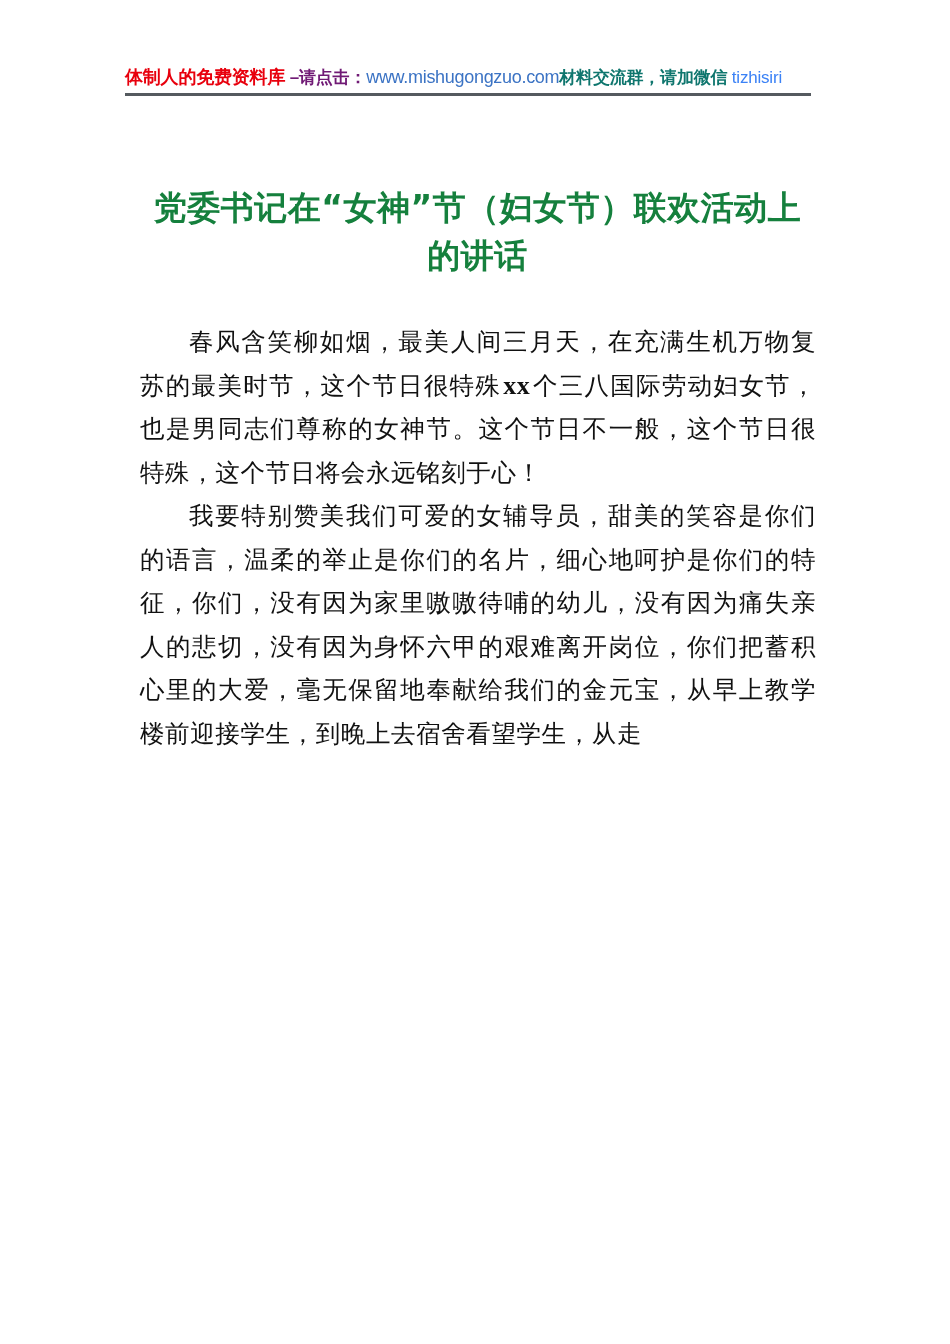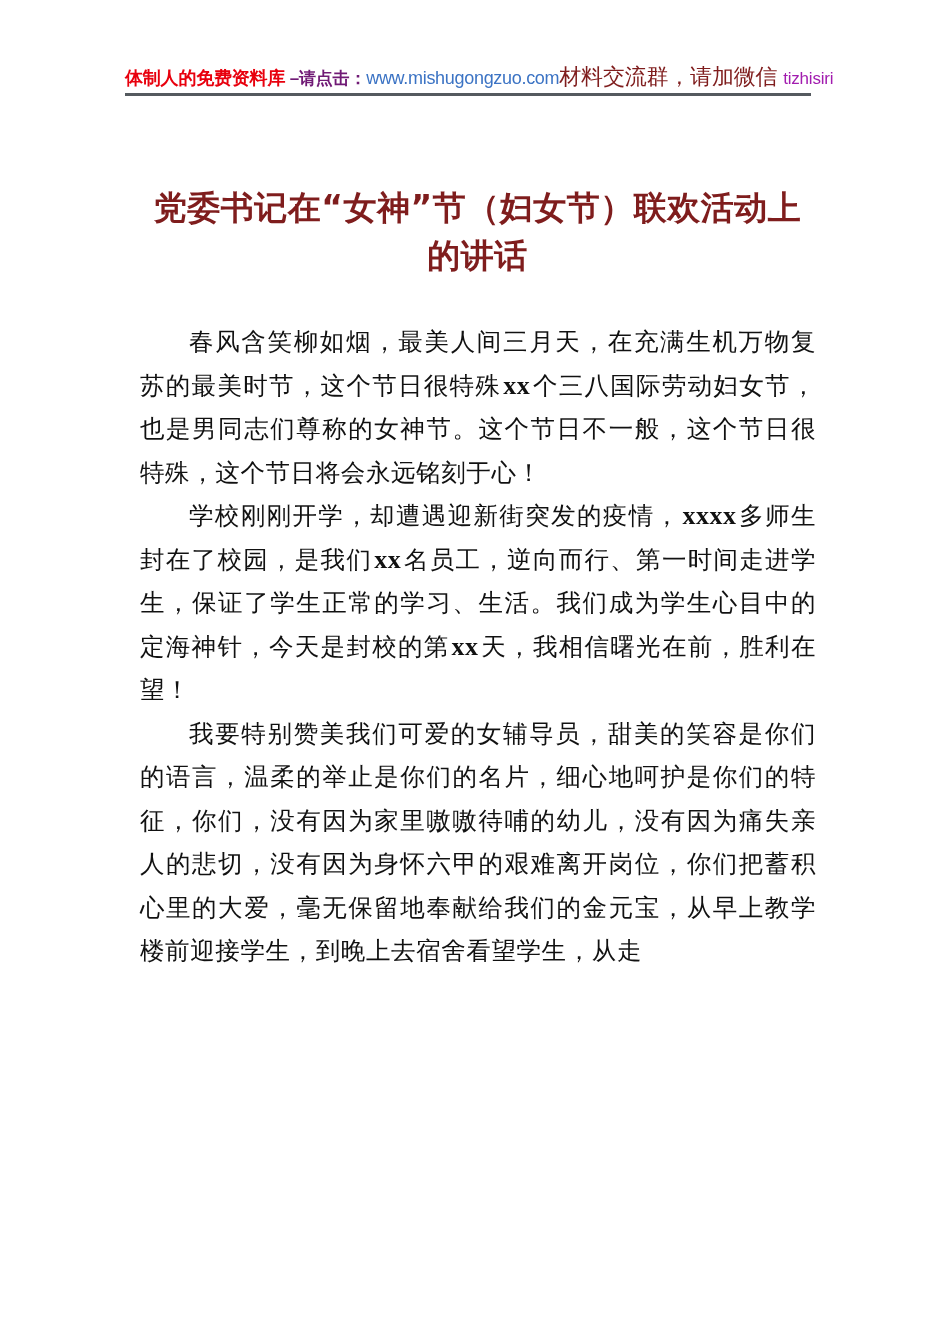--- a/index.html
+++ b/index.html
@@ -52,28 +52,28 @@
   }
 
   .banner-url {
     color: #3b73c4;
     font-family: Liberation Sans, sans-serif;
     font-size: 18px;
     letter-spacing: -0.3px;
   }
 
   .banner-tail {
-    color: #7f1d1d;
-    font-weight: normal;
+    color: #0f766e;
+    font-weight: bold;
     font-family: "Liberation Sans", "DejaVu Sans", sans-serif;
-    font-size: 22px;
+    font-size: 17px;
   }
 
   .banner-wechat {
-    color: #a21caf;
+    color: #3b82f6;
     font-family: "Liberation Sans", "DejaVu Sans", sans-serif;
     font-weight: normal;
     font-size: 17px;
   }
 
   .banner-rule {
     position: absolute;
     left: 125px;
     top: 93px;
     width: 686px;
@@ -86,21 +86,21 @@
     position: absolute;
     left: 140px;
     top: 162px;
     width: 675px;
     text-align: center;
     font-family: "DejaVu Sans", "Liberation Sans", sans-serif;
     font-weight: bold;
     font-size: 33px;
     line-height: 48px;
     letter-spacing: 0.5px;
-    color: #7f1d1d;
+    color: #15803d;
   }
 
   
   .body-copy {
     position: absolute;
     left: 140px;
     top: 320px;
     width: 676px;
   }
 
@@ -138,17 +138,16 @@
   <div class="banner">
     <span class="banner-lib">体制人的免费资料库</span><span class="banner-click"> –请点击：</span><span class="banner-url">www.mishugongzuo.com</span><span class="banner-tail">材料交流群，请加微信 </span><span class="banner-wechat">tizhisiri</span>
   </div>
 
   <div class="banner-rule"></div>
 
   <h1 class="doc-title">党委书记在“女神”节（妇女节）联欢活动上的讲话</h1>
 
   <div class="body-copy">
       <p class="para"><span>春风含笑柳如烟，最美人间三月天，在充满生机万物复苏的最美时节，这个节日很特殊</span><span class="lat">xx</span><span>个三八国际劳动妇女节，也是男同志们尊称的女神节。这个节日不一般，这个节日很特殊，这个节日将会永远铭刻于心！</span></p>
-      <p class="para"><span>学校刚刚开学，却遭遇迎新街突发的疫情，</span><span class="lat">xxxx</span><span>多师生封在了校园，是我们</span><span class="lat">xx</span><span>名员工，逆向而行、第一时间走进学生，保证了学生正常的学习、生活。我们成为学生心目中的定海神针，今天是封校的第</span><span class="lat">xx</span><span>天，我相信曙光在前，胜利在望！</span></p>
       <p class="para"><span>我要特别赞美我们可爱的女辅导员，甜美的笑容是你们的语言，温柔的举止是你们的名片，细心地呵护是你们的特征，你们，没有因为家里嗷嗷待哺的幼儿，没有因为痛失亲人的悲切，没有因为身怀六甲的艰难离开岗位，你们把蓄积心里的大爱，毫无保留地奉献给我们的金元宝，从早上教学楼前迎接学生，到晚上去宿舍看望学生，从走</span></p>
     </div>
 
 </div>
 
 </body></html>

